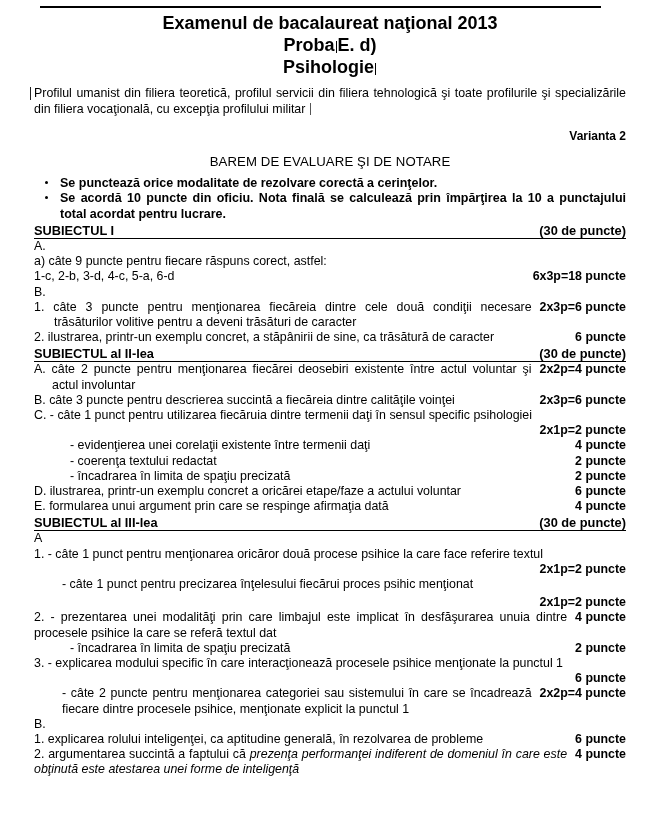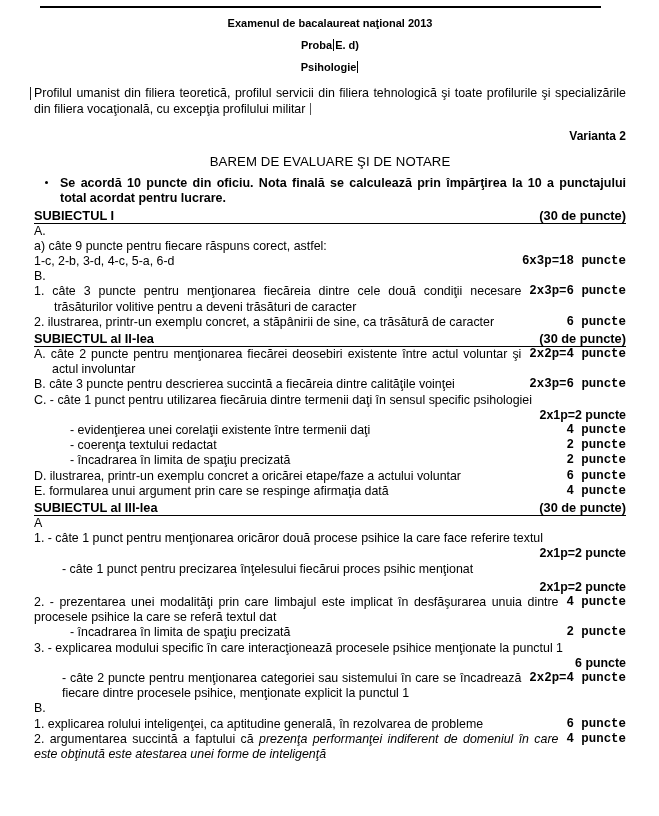--- a/index.html
+++ b/index.html
@@ -34,21 +34,21 @@
     padding: 14px 0 0 0;
     box-sizing: border-box;
   }
   .inner {
     margin: 0 33px 0 34px;
   }
   .center {
     text-align: center;
   }
   .title-line {
-    font-size: 11px;
+    font-size: 18px;
     font-weight: bold;
     line-height: 19px;
     margin: 0;
     padding: 0;
   }
   .title-line.sub {
     margin-top: 3px;
   }
   .caret {
     display: inline-block;
@@ -137,21 +137,20 @@
     font-size: 12.4px;
     line-height: 15.2px;
   }
   .row .txt { flex: 1 1 auto; }
   .row .pts {
     flex: 0 0 auto;
     font-weight: bold;
     text-align: right;
     white-space: nowrap;
     padding-left: 8px;
-    font-family: Liberation Mono, monospace;
   }
   .just { text-align: justify; }
   .pts-only {
     text-align: right;
     font-weight: bold;
     font-size: 12.4px;
     line-height: 15.2px;
   }
   .hang {
     padding-left: 20px;
@@ -192,20 +191,21 @@
 
       <div class="profil">
         <span class="leadbar"></span><span>Profilul umanist din filiera teoretică, profilul servicii din filiera tehnologică şi toate profilurile şi specializările din filiera vocaţională, cu excepţia profilului militar</span> <span class="caret thin"></span>
       </div>
 
       <div class="varianta">Varianta 2</div>
 
       <div class="barem">BAREM DE EVALUARE ŞI DE NOTARE</div>
 
       <ul class="rules">
+        <li><span class="bul"></span><span>Se punctează orice modalitate de rezolvare corectă a cerinţelor.</span></li>
         <li><span class="bul"></span><span>Se acordă 10 puncte din oficiu. Nota finală se calculează prin împărţirea la 10 a punctajului total acordat pentru lucrare.</span></li>
       </ul>
 
       <div class="sec-head">
         <span class="sh-left">SUBIECTUL I</span>
         <span class="sh-fill"></span>
         <span class="sh-right">(30 de puncte)</span>
       </div>
 
       <div class="body-line">A.</div>

